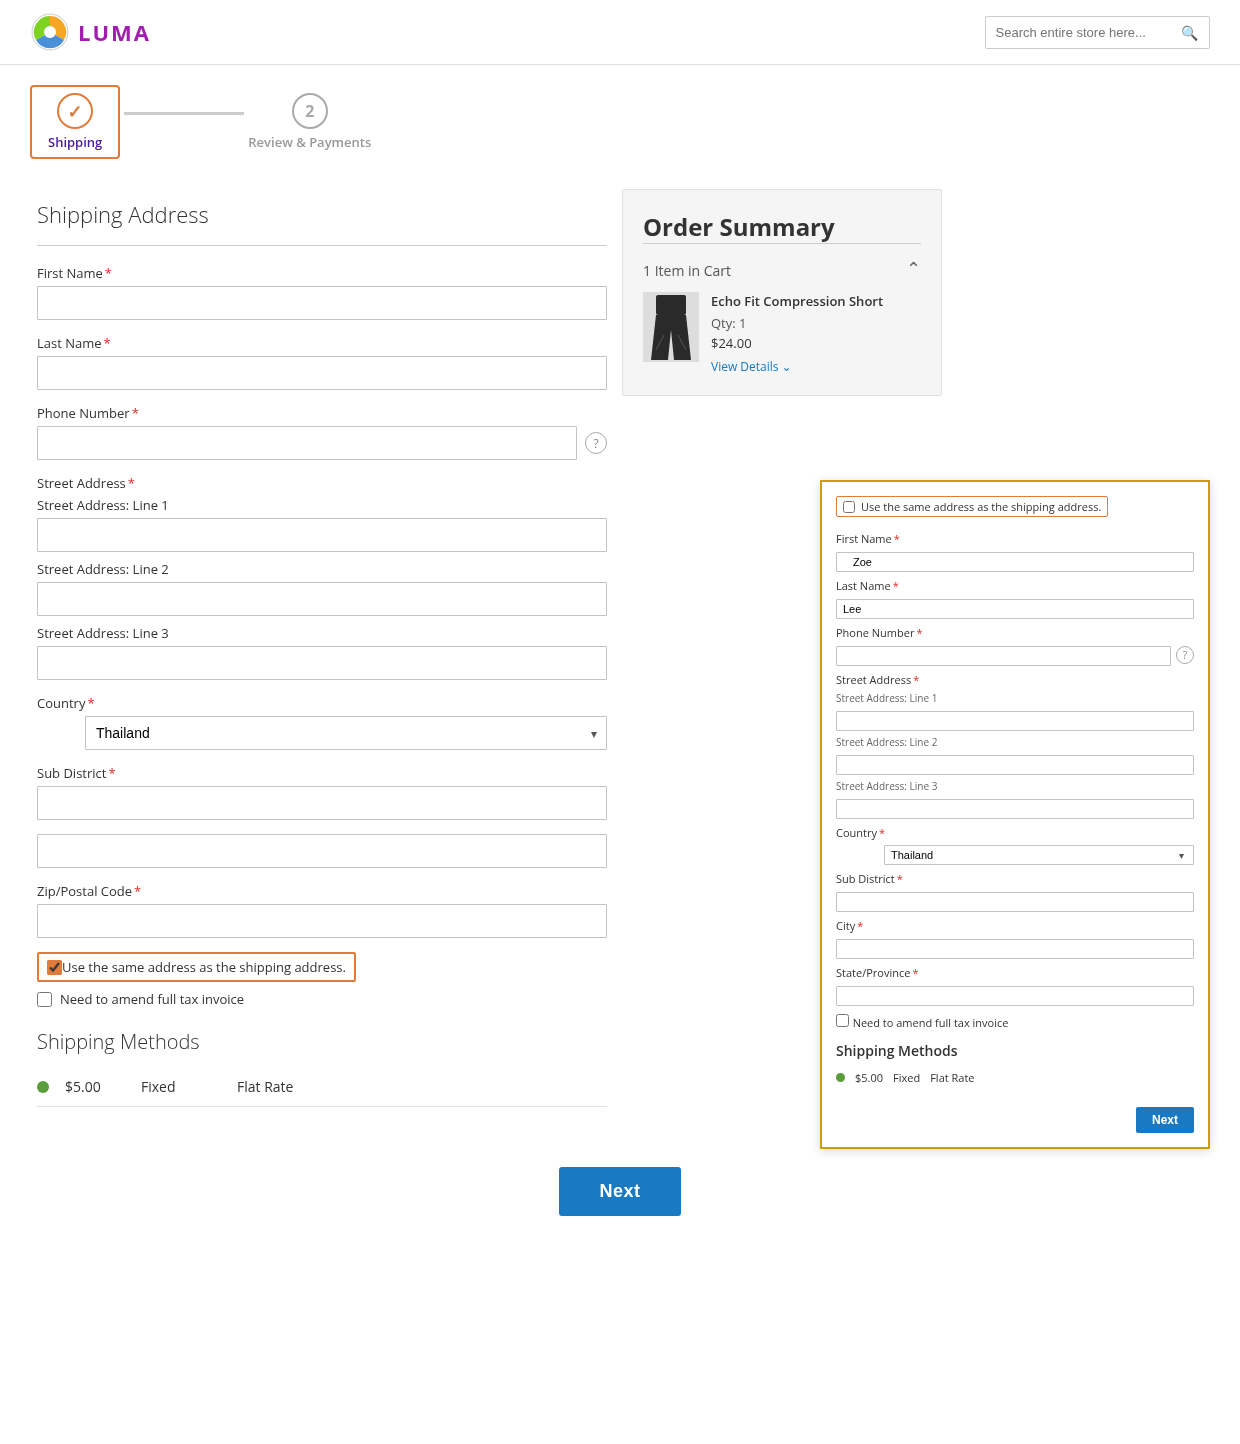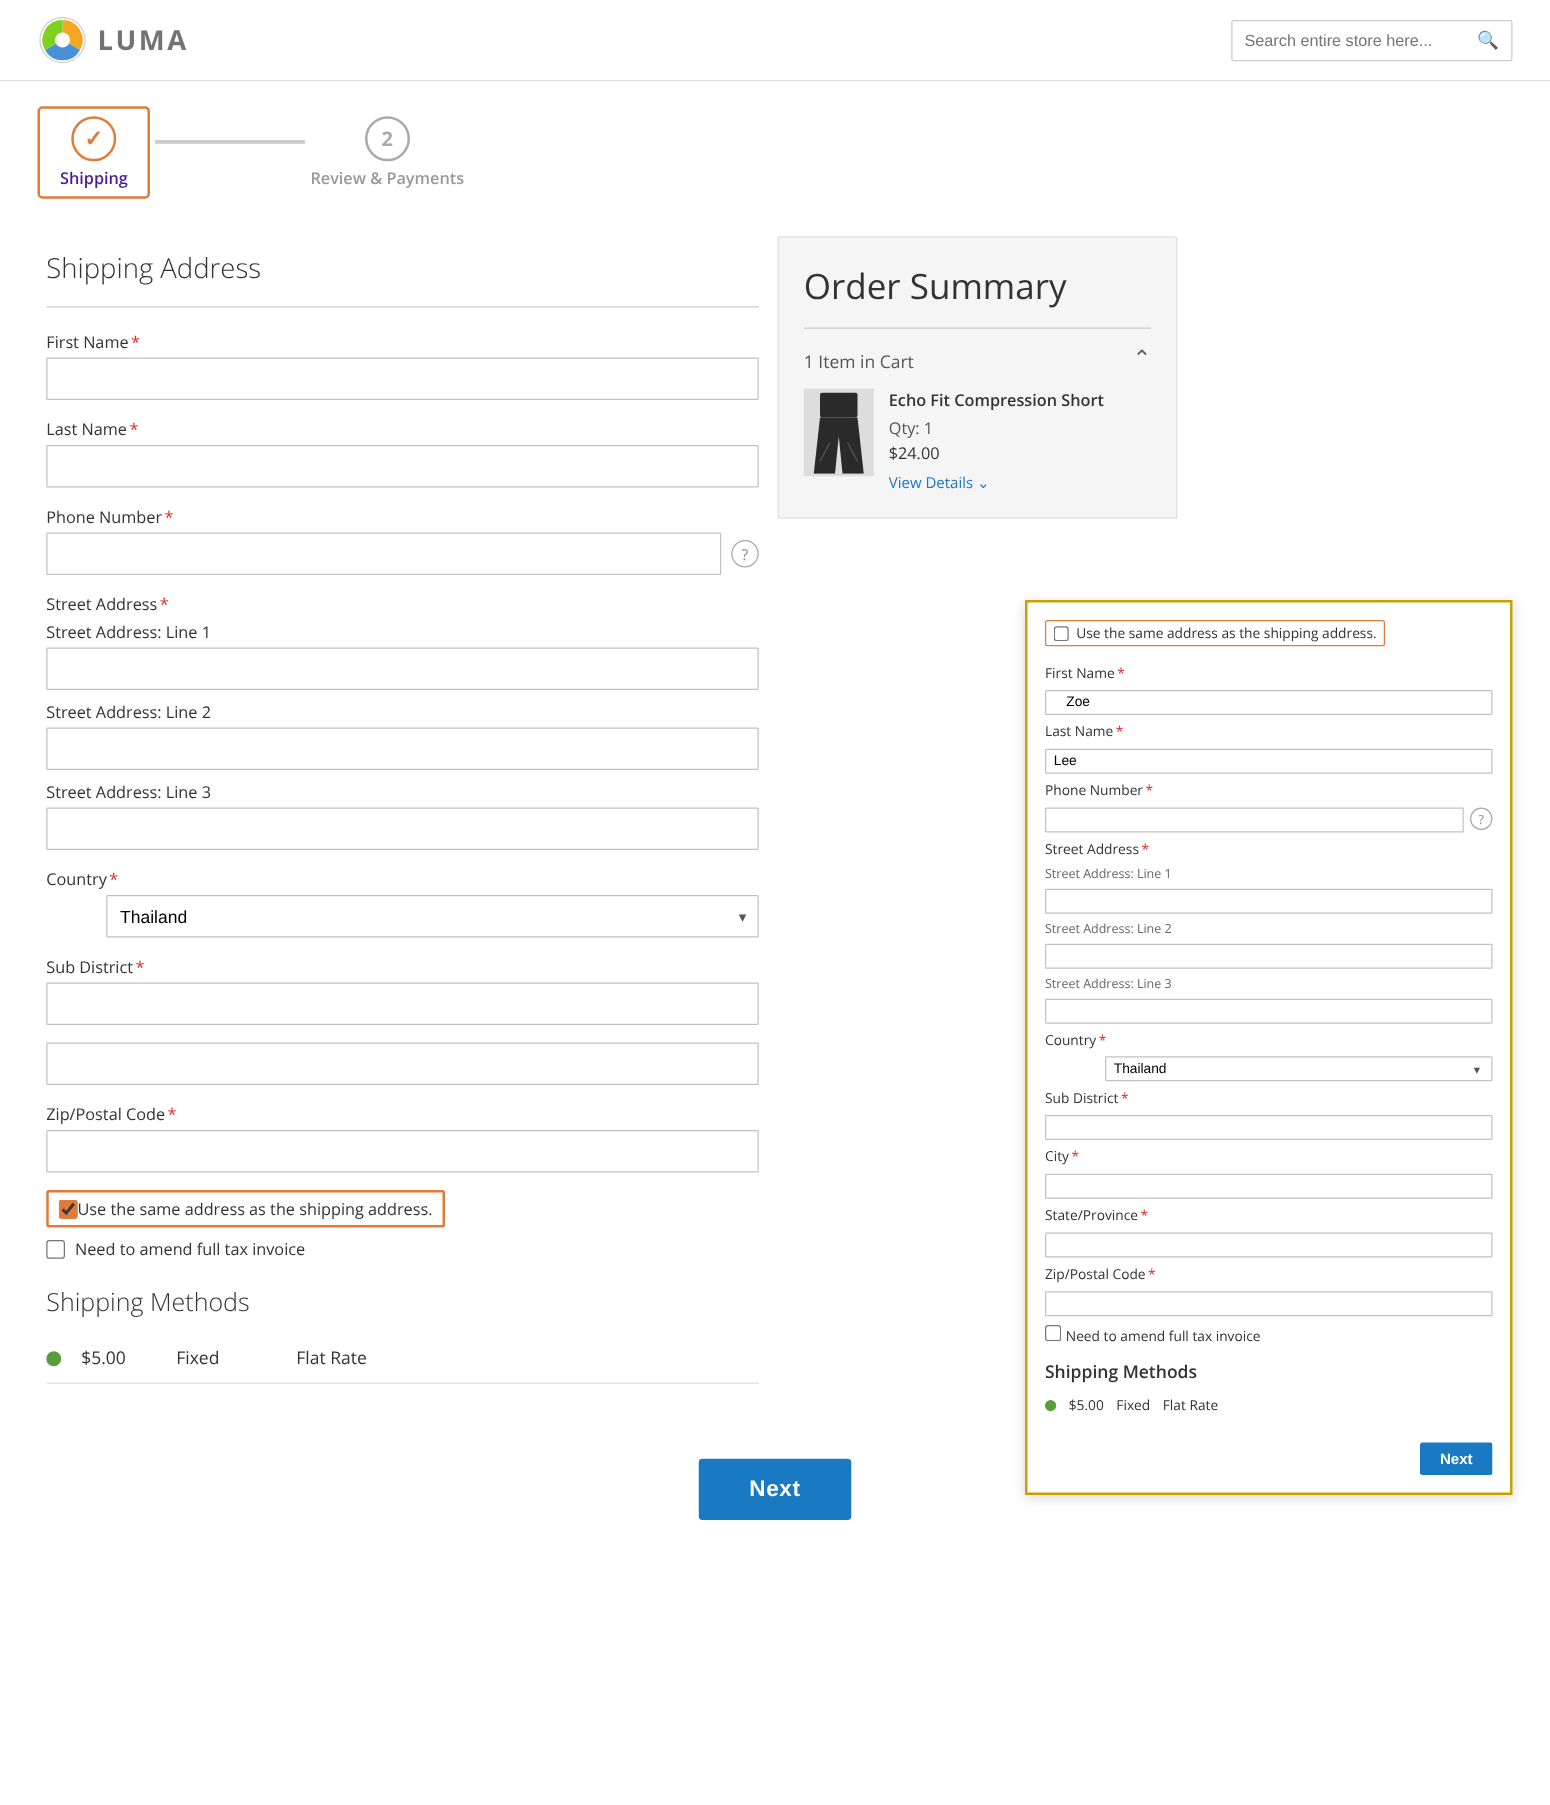--- a/index.html
+++ b/index.html
@@ -2,21 +2,21 @@
 <html><head>
   <meta charset="utf-8">
   <style>
     * { box-sizing: border-box; margin: 0; padding: 0; }
     body { font-family: 'Open Sans', Arial, sans-serif; background: #fff; color: #333; font-size: 14px; }
 
     
     .header { display: flex; align-items: center; justify-content: space-between; padding: 12px 30px; border-bottom: 1px solid #e0e0e0; }
     .logo { display: flex; align-items: center; gap: 8px; }
     .logo-icon { width: 40px; height: 40px; }
-    .logo-text { font-size: 22px; font-weight: 700; letter-spacing: 2px; color: #737373; text-transform: uppercase; }
+    .logo-text { font-size: 22px; font-weight: 700; letter-spacing: 2px; color: #a21caf; text-transform: uppercase; }
     .search-box { display: flex; align-items: center; border: 1px solid #ccc; border-radius: 2px; padding: 6px 10px; gap: 6px; min-width: 220px; }
     .search-box input { border: none; outline: none; font-size: 13px; color: #999; width: 180px; }
 
     
     .steps { display: flex; align-items: center; padding: 20px 30px; }
     .step { display: flex; flex-direction: column; align-items: center; position: relative; }
     .step-circle { width: 36px; height: 36px; border-radius: 50%; display: flex; align-items: center; justify-content: center; font-size: 16px; font-weight: bold; }
     .step-circle.active { background: #fff; border: 2px solid #e07b39; color: #e07b39; }
     .step-circle.inactive { background: #fff; border: 2px solid #aaa; color: #aaa; }
     .step-label { font-size: 13px; margin-top: 4px; font-weight: 600; }
@@ -59,21 +59,21 @@
     .shipping-price { font-size: 14px; min-width: 60px; }
     .shipping-type { font-size: 14px; min-width: 80px; }
     .shipping-name { font-size: 14px; }
 
     
     .bottom-next { display: flex; justify-content: center; padding: 30px; }
     .btn-next { background: #1979c3; color: #fff; border: none; border-radius: 3px; padding: 14px 40px; font-size: 18px; font-weight: 600; cursor: pointer; letter-spacing: 0.5px; }
 
     
     .order-summary { background: #f5f5f5; border: 1px solid #e0e0e0; border-radius: 2px; padding: 20px; }
-    .order-summary-title { font-size: 28px; font-weight: 400; margin-bottom: 14px; }
+    .order-summary-title { font-size: 24px; font-weight: 700; margin-bottom: 0; }
     .order-summary-items { border-top: 1px solid #ccc; padding-top: 12px; }
     .items-header { display: flex; align-items: flex-end; justify-content: space-between; margin-bottom: 12px; cursor: pointer; }
     .items-count { font-size: 14px; color: #555; }
     .chevron-up { font-size: 18px; color: #666; }
     .product-row { display: flex; gap: 12px; align-items: flex-start; }
     .product-image { width: 56px; height: 70px; background: #ddd; flex-shrink: 0; display: flex; align-items: center; justify-content: center; overflow: hidden; }
     .product-image svg { width: 50px; height: 65px; }
     .product-details { flex: 1; }
     .product-name { font-size: 13px; font-weight: 600; margin-bottom: 4px; }
     .product-qty { font-size: 13px; color: #555; margin-bottom: 2px; }
@@ -332,26 +332,20 @@
       <input type="text" class="form-input" style="font-size: 11px; padding: 3px 6px;">
     </div>
 
     <div class="overlay-form-group">
       <label class="form-label" style="font-size:11px;">
         <span>State/Province</span><span class="required-star">*</span>
       </label>
       <input type="text" class="form-input" style="font-size: 11px; padding: 3px 6px;">
     </div>
 
-    <div class="overlay-form-group">
-      <label class="form-label" style="font-size:11px;">
-        <span>Zip/Postal Code</span><span class="required-star">*</span>
-      </label>
-      <input type="text" class="form-input" style="font-size: 11px; padding: 3px 6px;">
-    </div>
 
     <div style="margin-top:6px;margin-bottom:8px;">
       <input type="checkbox" id="ov-amend-tax" style="">
       <label for="ov-amend-tax" style="font-size:11px;">Need to amend full tax invoice</label>
     </div>
 
     <div class="overlay-section-title">Shipping Methods</div>
     <div class="overlay-shipping-row">
       <div class="overlay-dot"></div>
       <span>$5.00</span>

